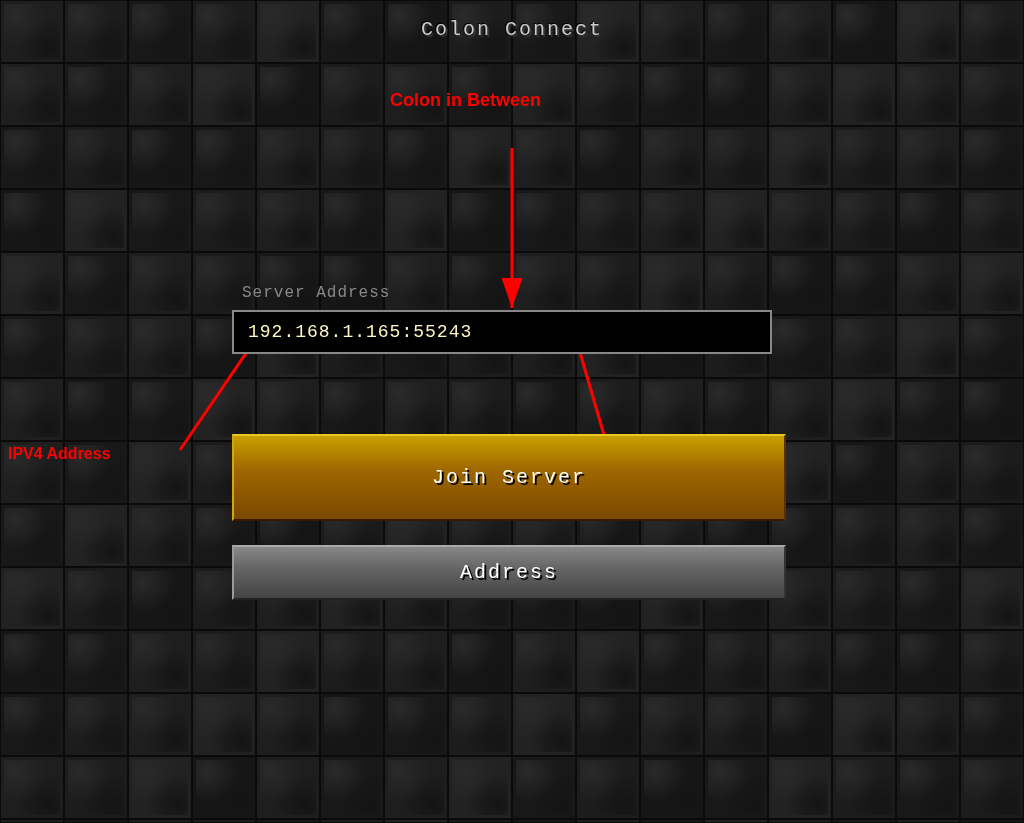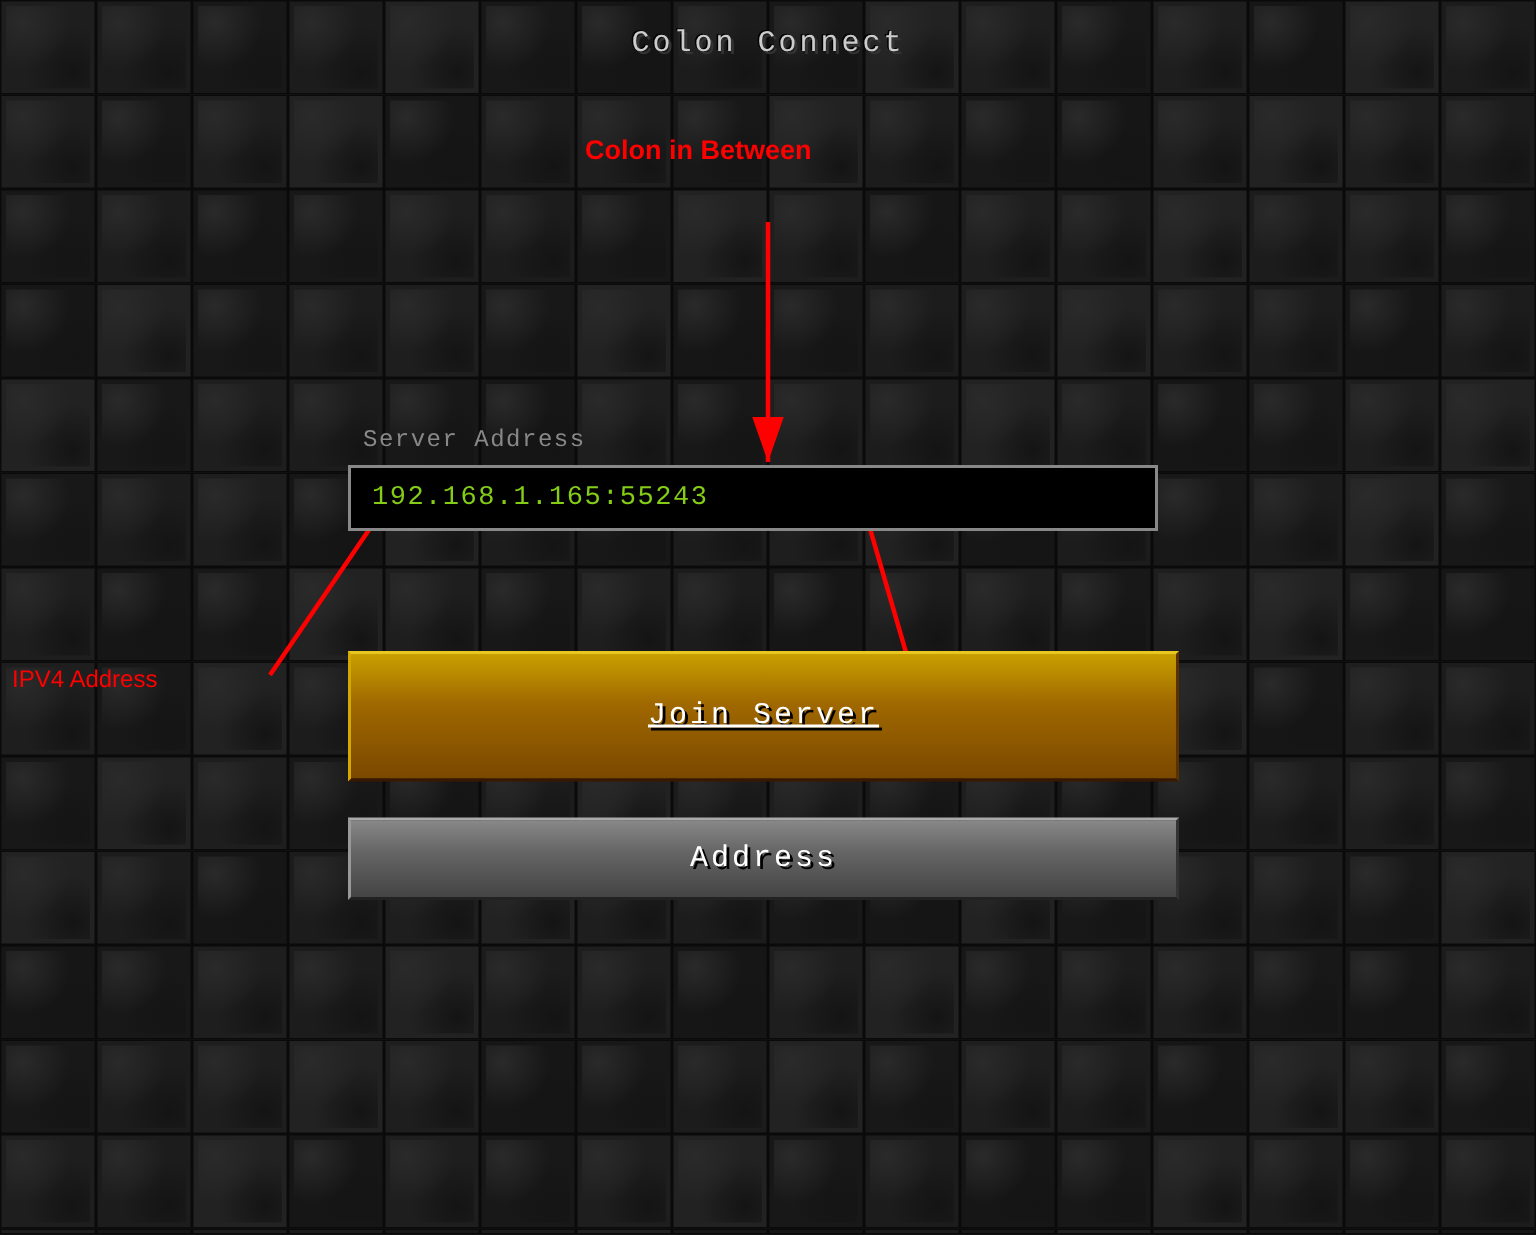--- a/index.html
+++ b/index.html
@@ -97,21 +97,21 @@
       align-self: flex-start;
       margin-left: 10px;
     }
 
     
     .server-input {
       width: 540px;
       padding: 10px 14px;
       background-color: #000;
       border: 2px solid #888;
-      color: #84cc16;
+      color: #fef9c3;
       font-size: 18px;
       font-family: 'Courier New', monospace;
       letter-spacing: 1px;
       outline: none;
       margin-bottom: 80px;
     }
 
     
     .join-button {
       width: 554px;
@@ -122,21 +122,20 @@
       border-left: 2px solid #d4a800;
       border-right: 2px solid #5a3200;
       border-bottom: 2px solid #3a1800;
       color: #fff;
       font-size: 20px;
       font-family: 'Courier New', monospace;
       letter-spacing: 2px;
       cursor: pointer;
       text-shadow: 2px 2px 0px #000;
       margin-bottom: 24px;
-      text-decoration: underline;
     }
 
     .cancel-button {
       width: 554px;
       padding: 14px 0;
       background: linear-gradient(to bottom, #888 0%, #666 40%, #444 100%);
       border: none;
       border-top: 2px solid #aaa;
       border-left: 2px solid #999;
       border-right: 2px solid #333;
@@ -432,21 +431,21 @@
     <line x1="180" y1="450" x2="270" y2="318" stroke="#ff0000" stroke-width="3" marker-end="url(#arrowhead)"></line>
 
     <line x1="620" y1="490" x2="570" y2="318" stroke="#ff0000" stroke-width="3" marker-end="url(#arrowhead)"></line>
   </svg>
 
   <div class="overlay">
 
     <div class="title">Colon Connect</div>
 
     <div class="annotation colon-label" style="top:90px; left:390px; color:#ff0000; font-size:18px; font-family:Arial,sans-serif; font-weight:bold; position:absolute;">Colon in Between</div>
-    <div class="annotation ipv4-label" style="top:445px; left:8px; color:#ff0000; font-size:16px; font-family:Arial,sans-serif; font-weight:normal; position:absolute;">IPV4 Address</div>
+    <div class="annotation ipv4-label" style="top:445px; left:8px; color:#ff0000; font-size:16px; font-family:Arial,sans-serif; font-weight:bold; position:absolute;">IPV4 Address</div>
     <div class="annotation lan-label" style="top:490px; left:555px; color:#ff0000; font-size:16px; font-family:Arial,sans-serif; font-weight:bold; position:absolute;">LAN Number</div>
 
     <div class="dialog" style="margin-top:60px;">
       <div class="field-label">Server Address</div>
       <input class="server-input" type="text" value="192.168.1.165:55243" style="">
       <button class="join-button">Join Server</button>
       <button class="cancel-button">Address</button>
     </div>
   </div>
 </div>

